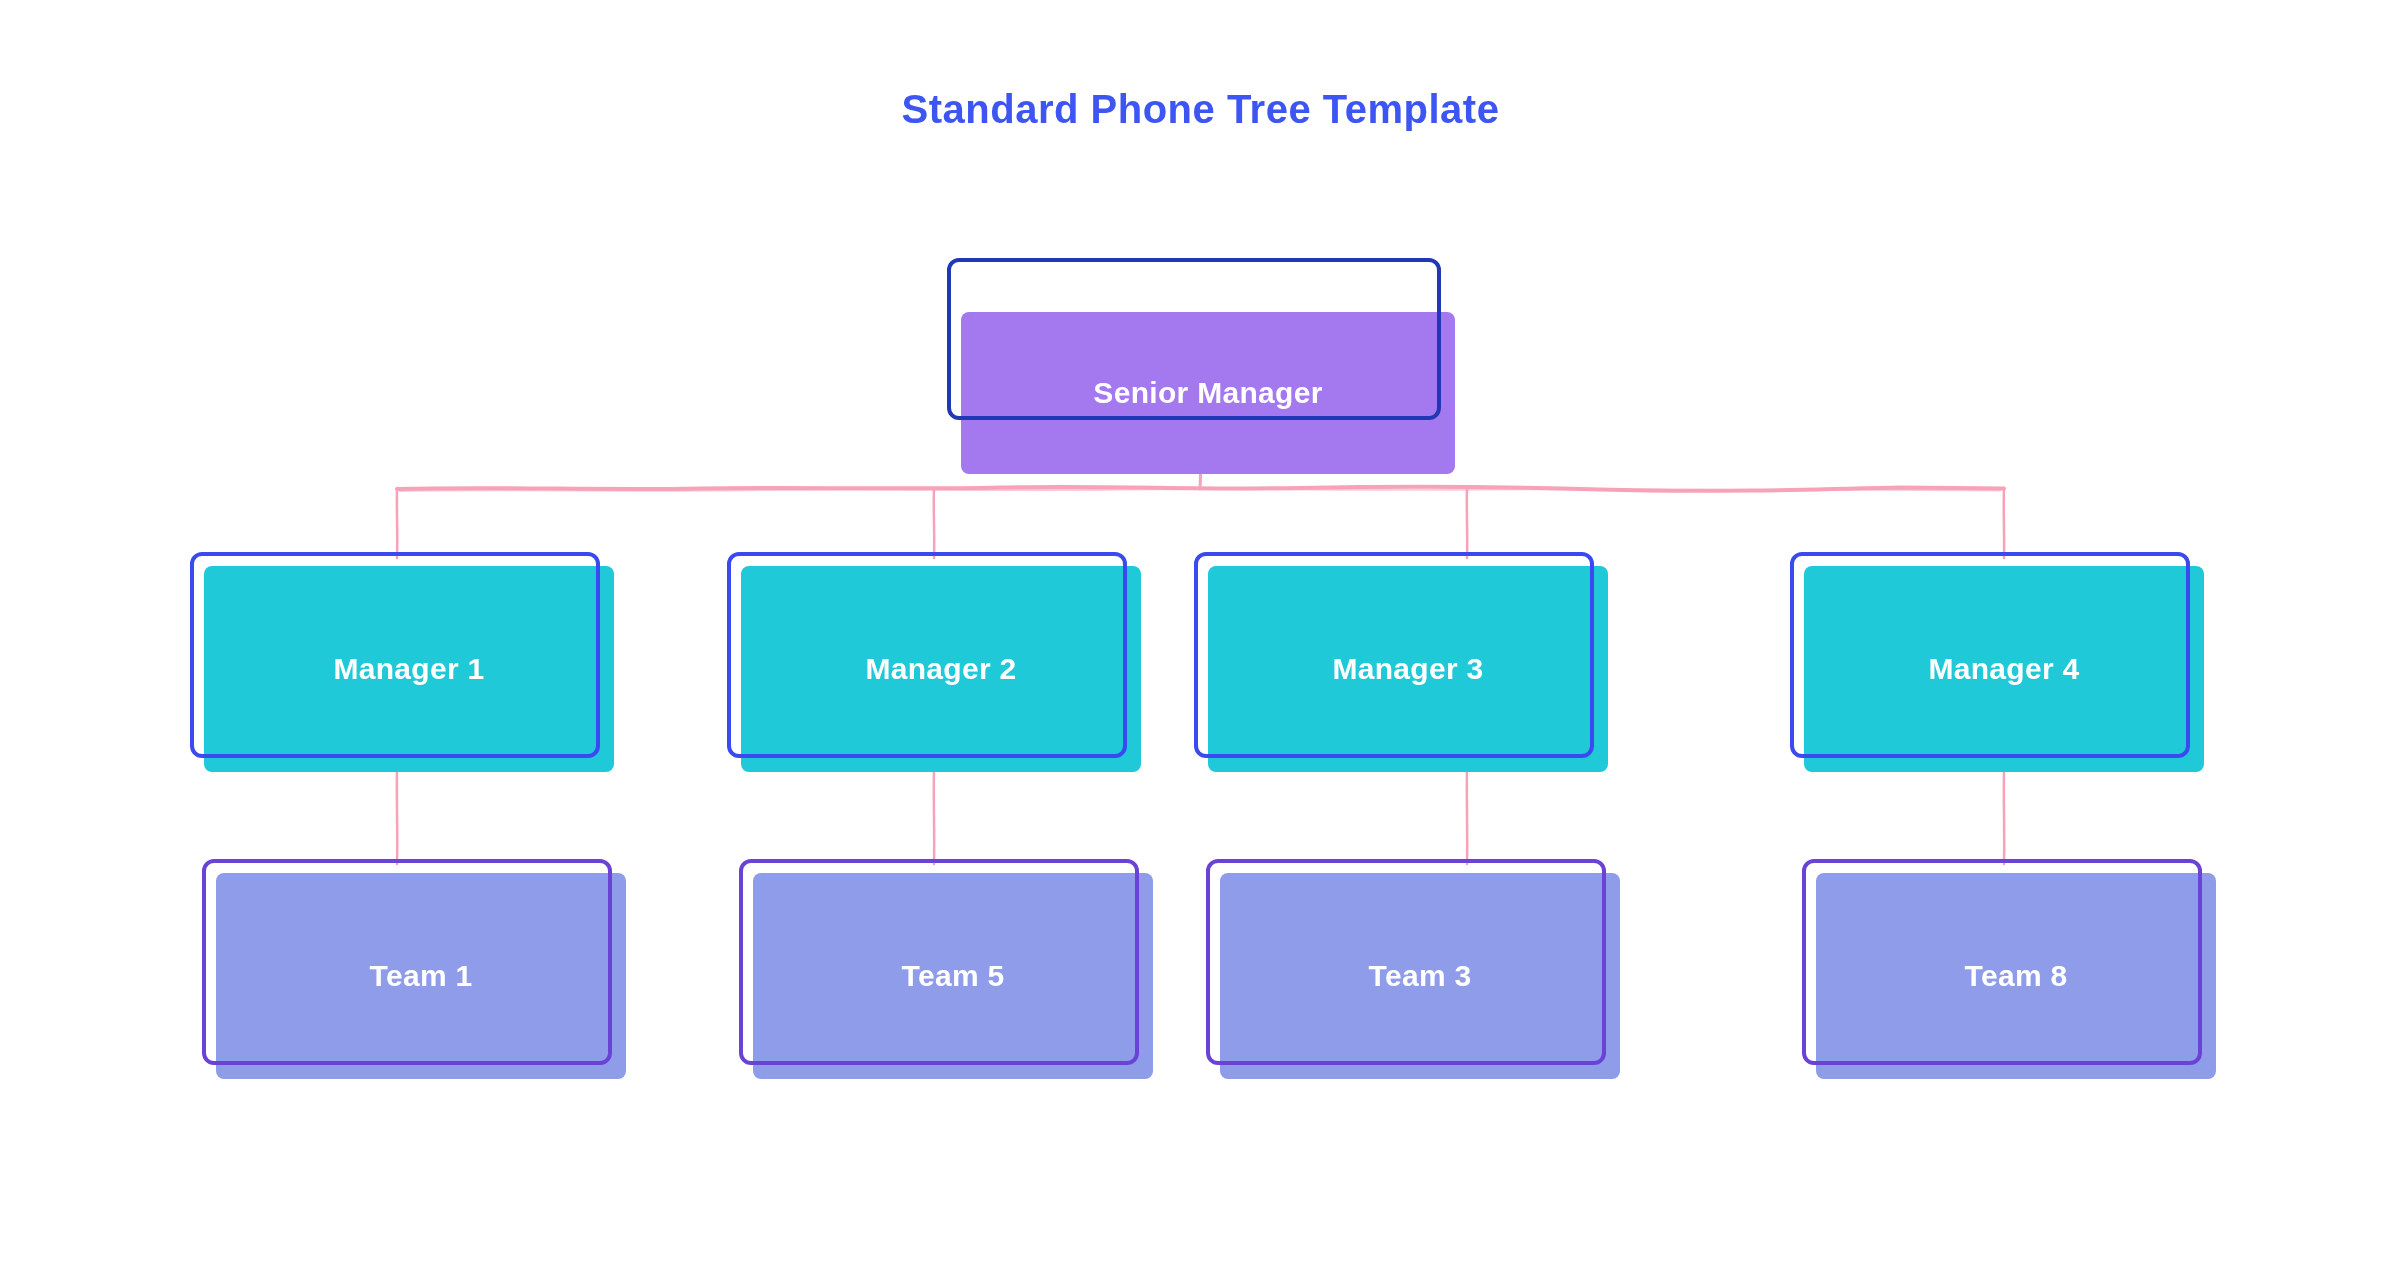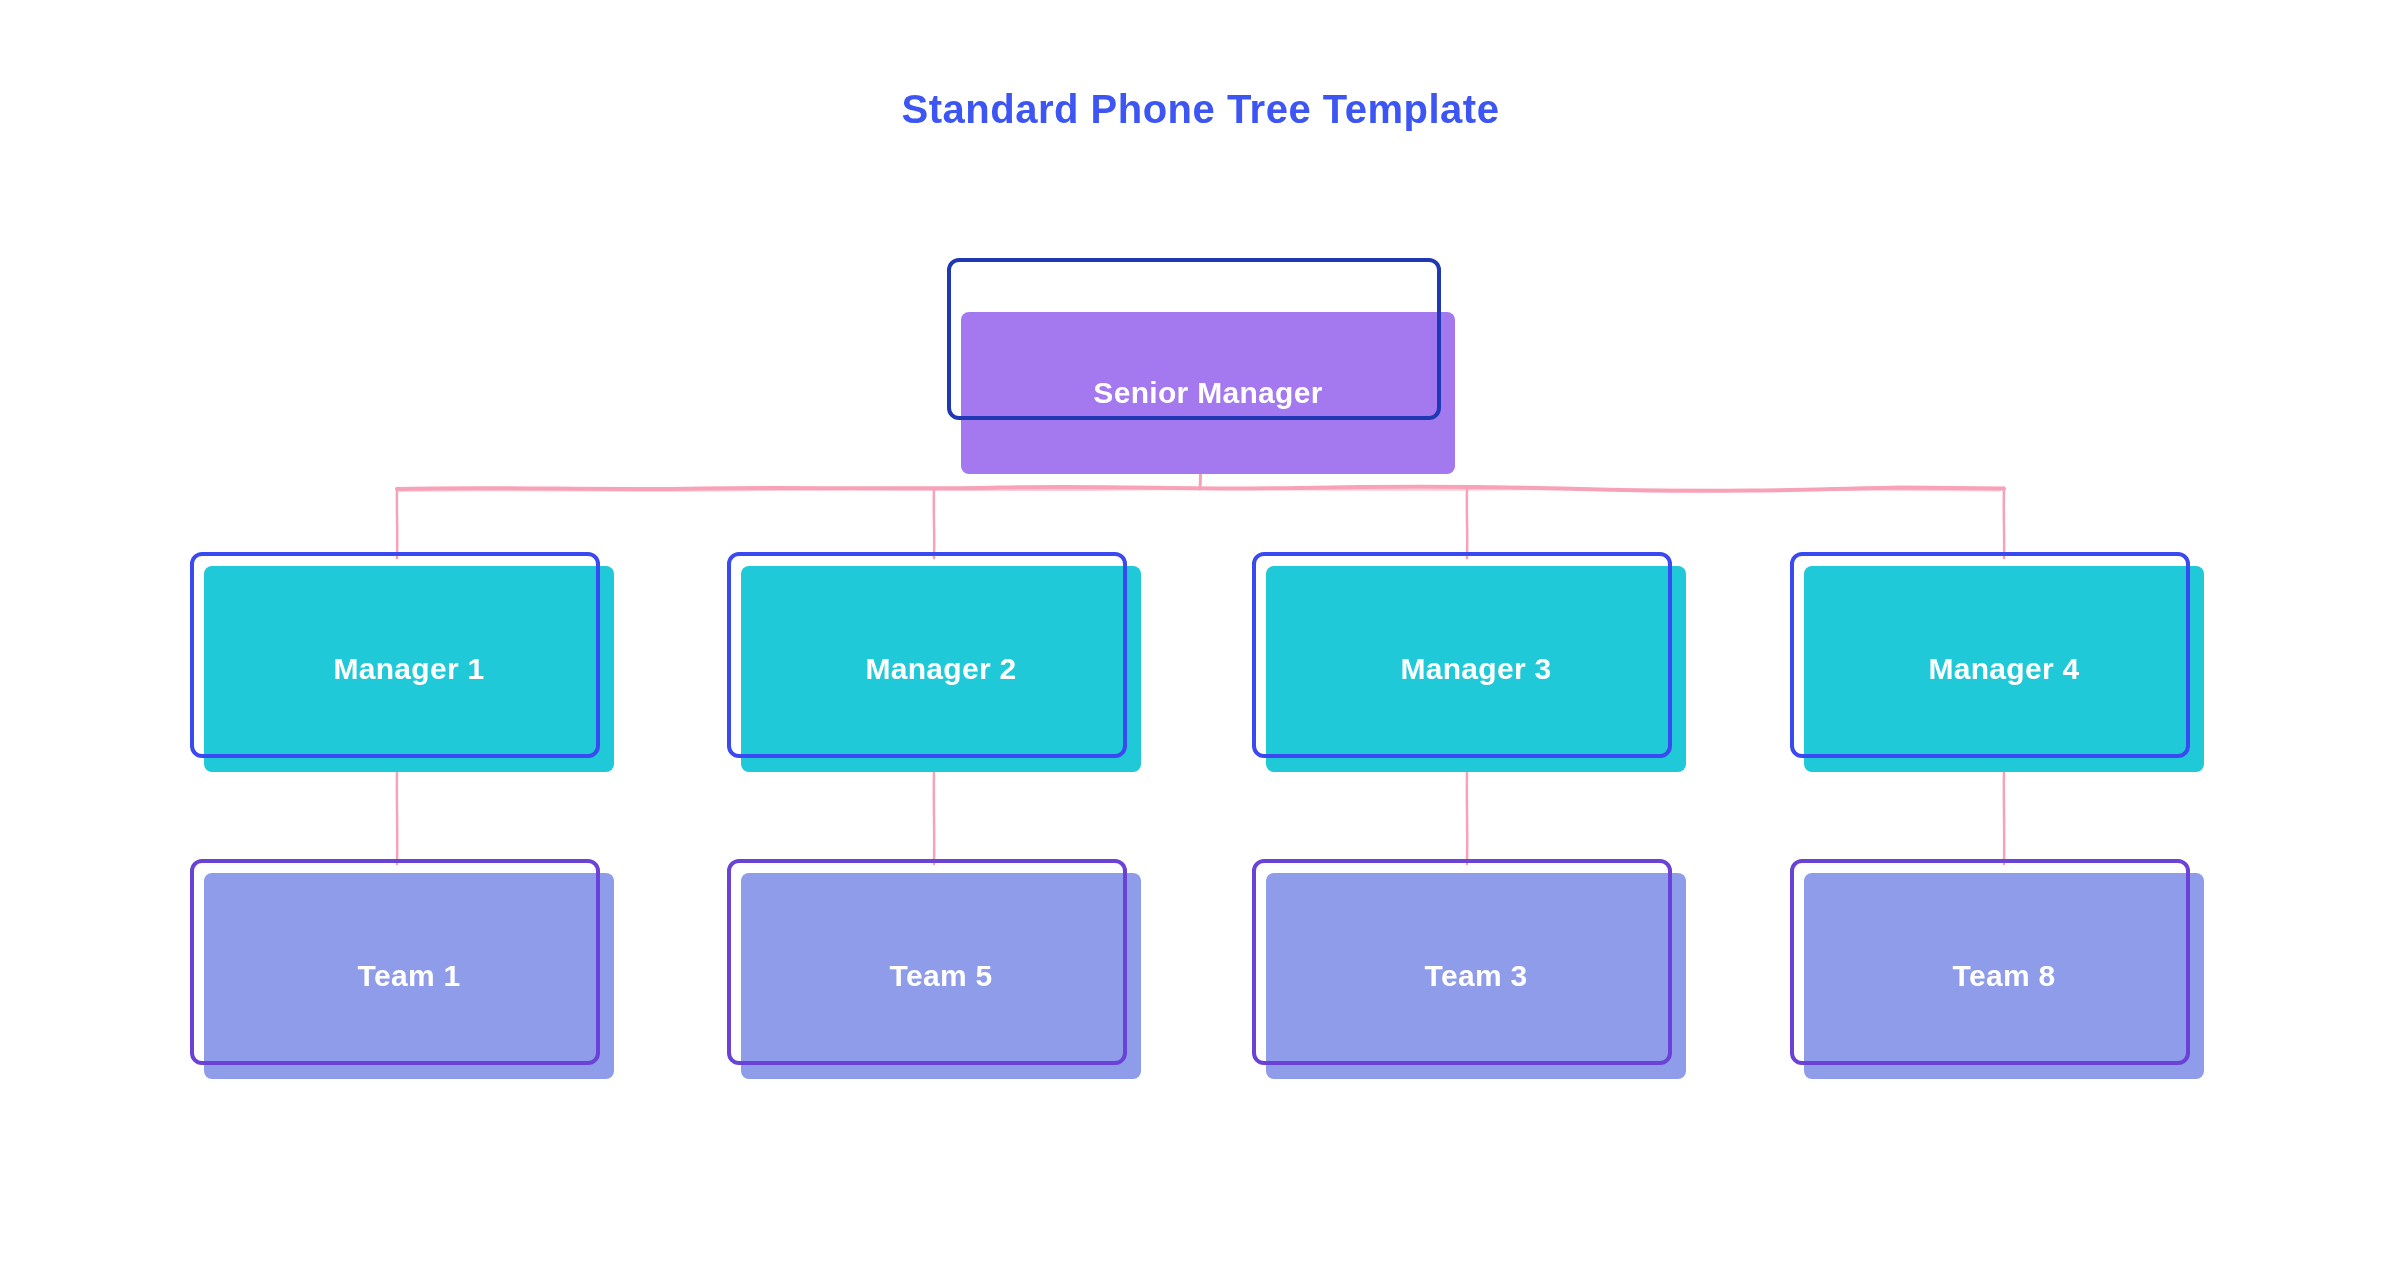--- a/index.html
+++ b/index.html
@@ -63,24 +63,24 @@
   
   .node.root{left:947px;top:258px;width:494px;height:162px;}
   .node.root .fill{background:var(--root_fill);margin-top:40px;}
   .node.root .outline{border-color:var(--root_outline);}
   
   .node.manager{top:552px;width:400px;height:206px;}
   .node.manager .fill{background:var(--manager_fill);}
   .node.manager .outline{border-color:var(--manager_outline);}
   .node.m1{left:190px;padding-left:10px;}
   .node.m2{left:727px;}
-  .node.m3{left:1252px;padding-left:20px;}
+  .node.m3{left:1194px;}
   .node.m4{left:1790px;}
   
-  .node.team{top:859px;width:400px;height:206px;}
+  .node.team{top:859px;width:400px;height:206px;margin-left:12px;}
   .node.team .fill{background:var(--team_fill);}
   .node.team .outline{border-color:var(--team_outline);}
 </style>
 </head>
 <body>
 
 <div class="canvas">
 
   <h1 class="page-title">Standard Phone Tree Template</h1>
 

